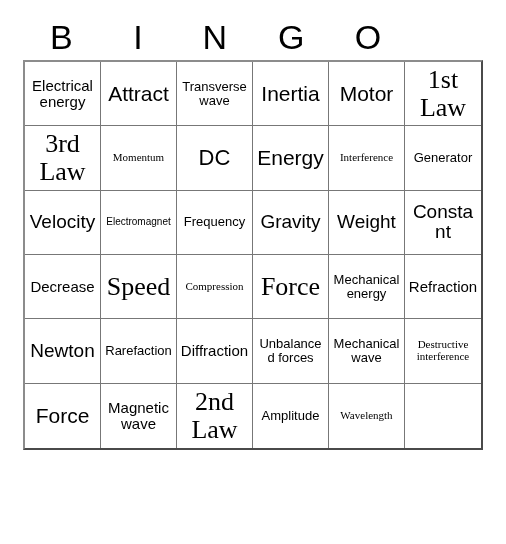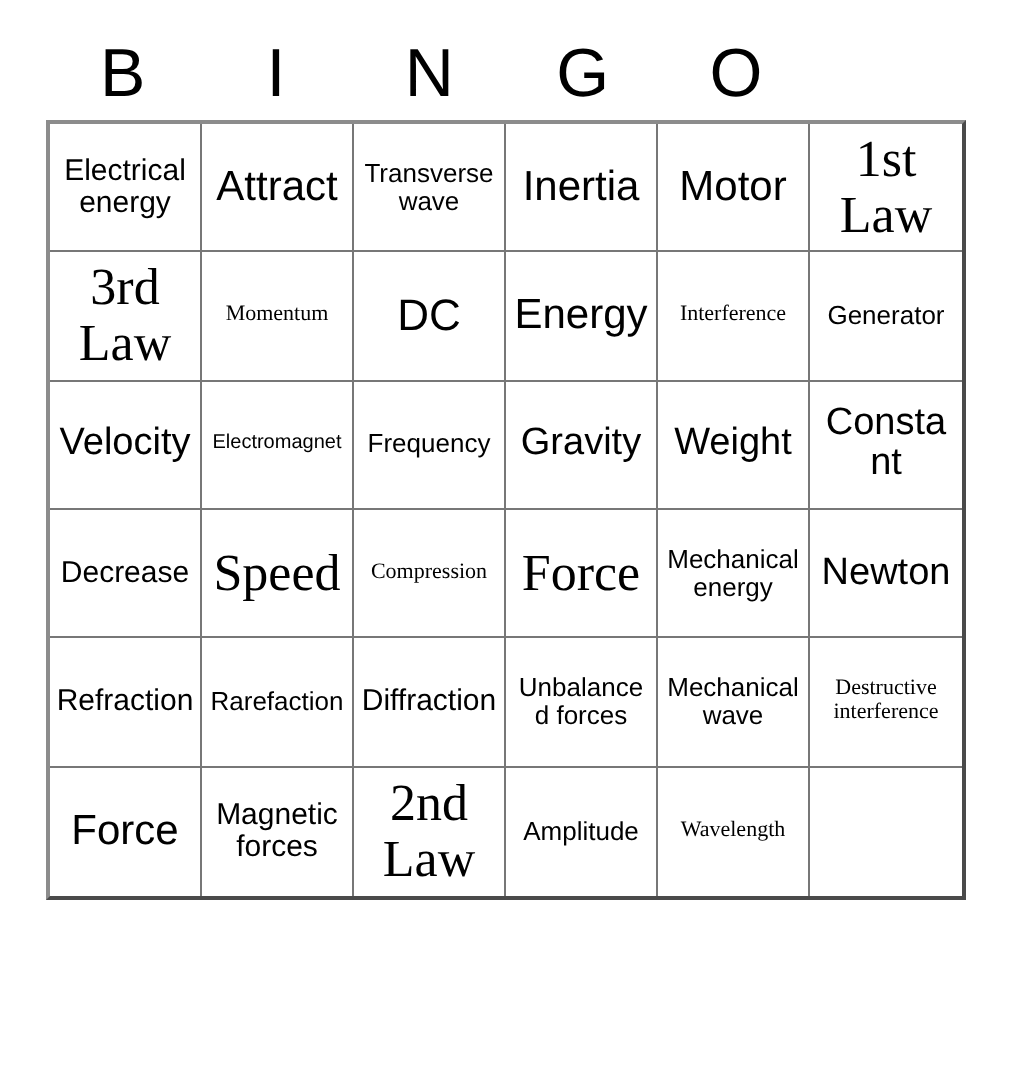--- a/index.html
+++ b/index.html
@@ -155,46 +155,46 @@
       </div>
       <div class="cell fs-xxs">
         <span>Compression</span>
       </div>
       <div class="cell fs-xl">
         <span>Force</span>
       </div>
       <div class="cell fs-xs">
         <span>Mechanical energy</span>
       </div>
+      <div class="cell fs-s">
+        <span>Refraction</span>
+      </div>
       <div class="cell fs-m">
         <span>Newton</span>
       </div>
-      <div class="cell fs-s">
-        <span>Refraction</span>
-      </div>
       <div class="cell fs-xs">
         <span>Rarefaction</span>
       </div>
       <div class="cell fs-s">
         <span>Diffraction</span>
       </div>
       <div class="cell fs-xs">
         <span>Unbalanced forces</span>
       </div>
       <div class="cell fs-xs">
         <span>Mechanical wave</span>
       </div>
       <div class="cell fs-xxs">
         <span>Destructive interference</span>
       </div>
       <div class="cell fs-l">
         <span>Force</span>
       </div>
       <div class="cell fs-s">
-        <span>Magnetic forces</span>
+        <span>Magnetic wave</span>
       </div>
       <div class="cell fs-xl">
         <span>2nd Law</span>
       </div>
       <div class="cell fs-xs">
         <span>Amplitude</span>
       </div>
       <div class="cell fs-xxs">
         <span>Wavelength</span>
       </div>

